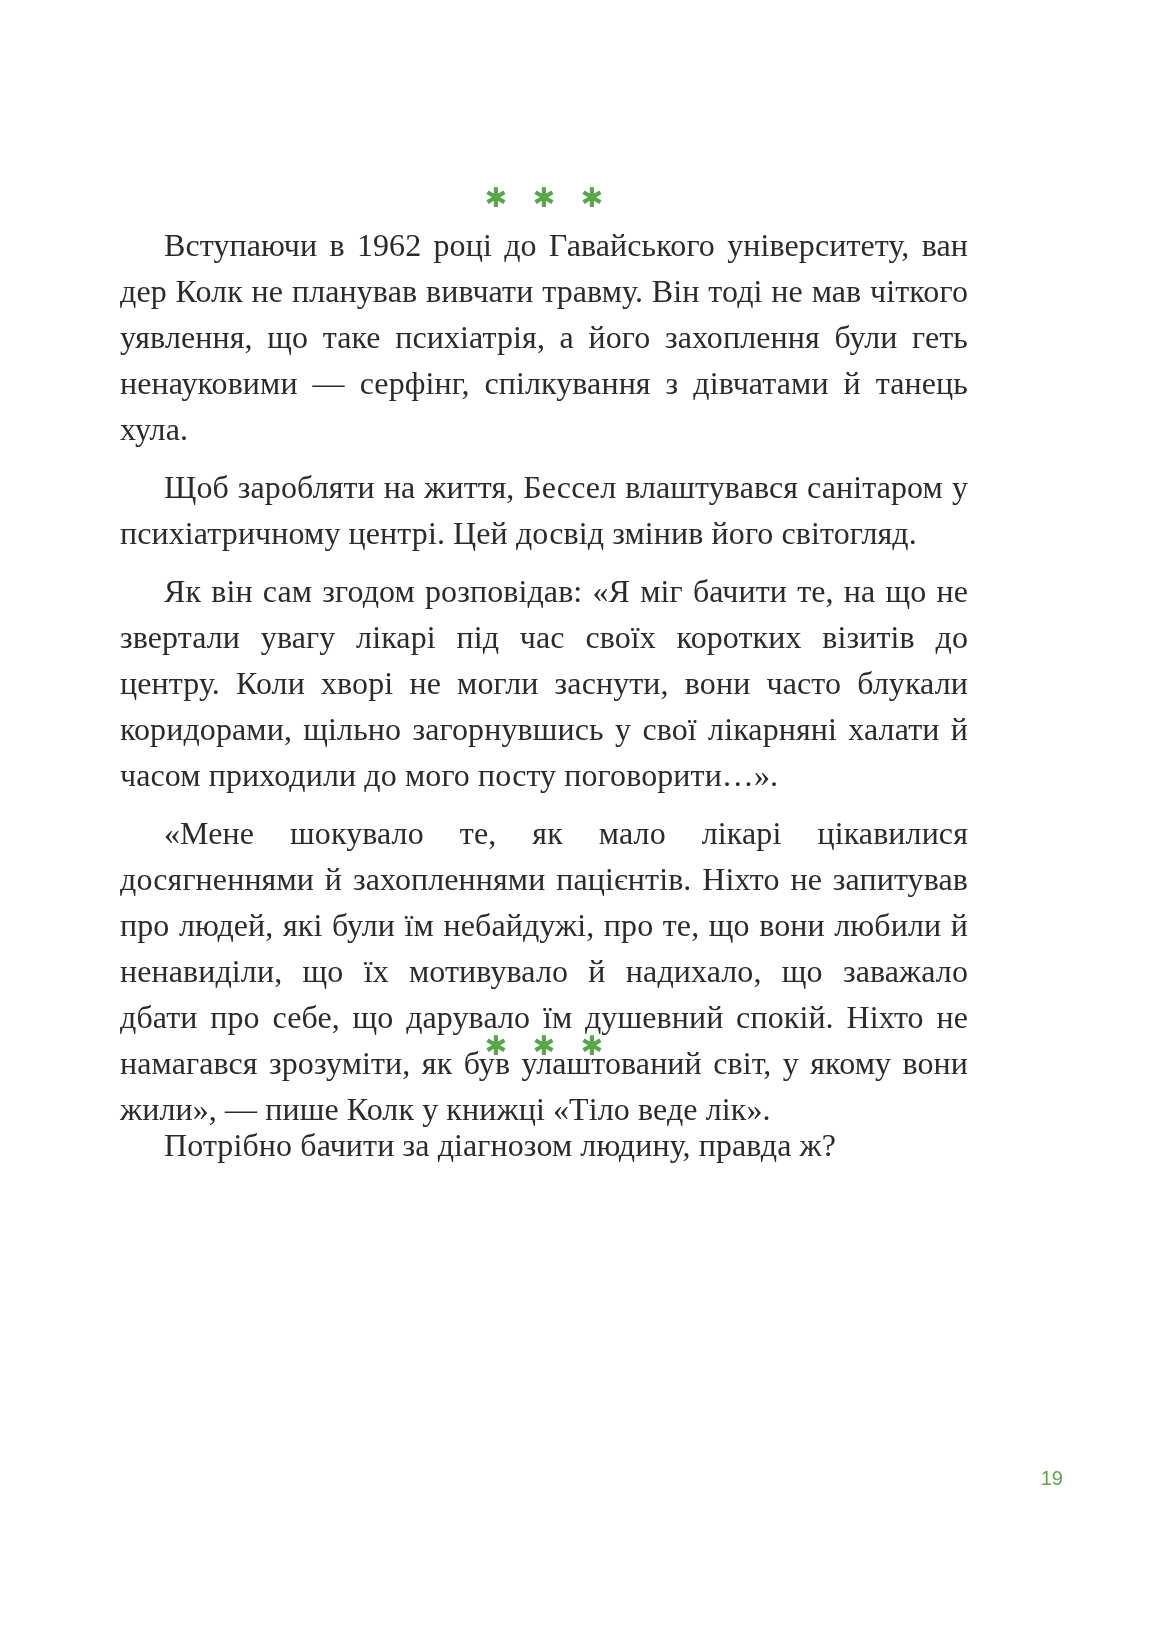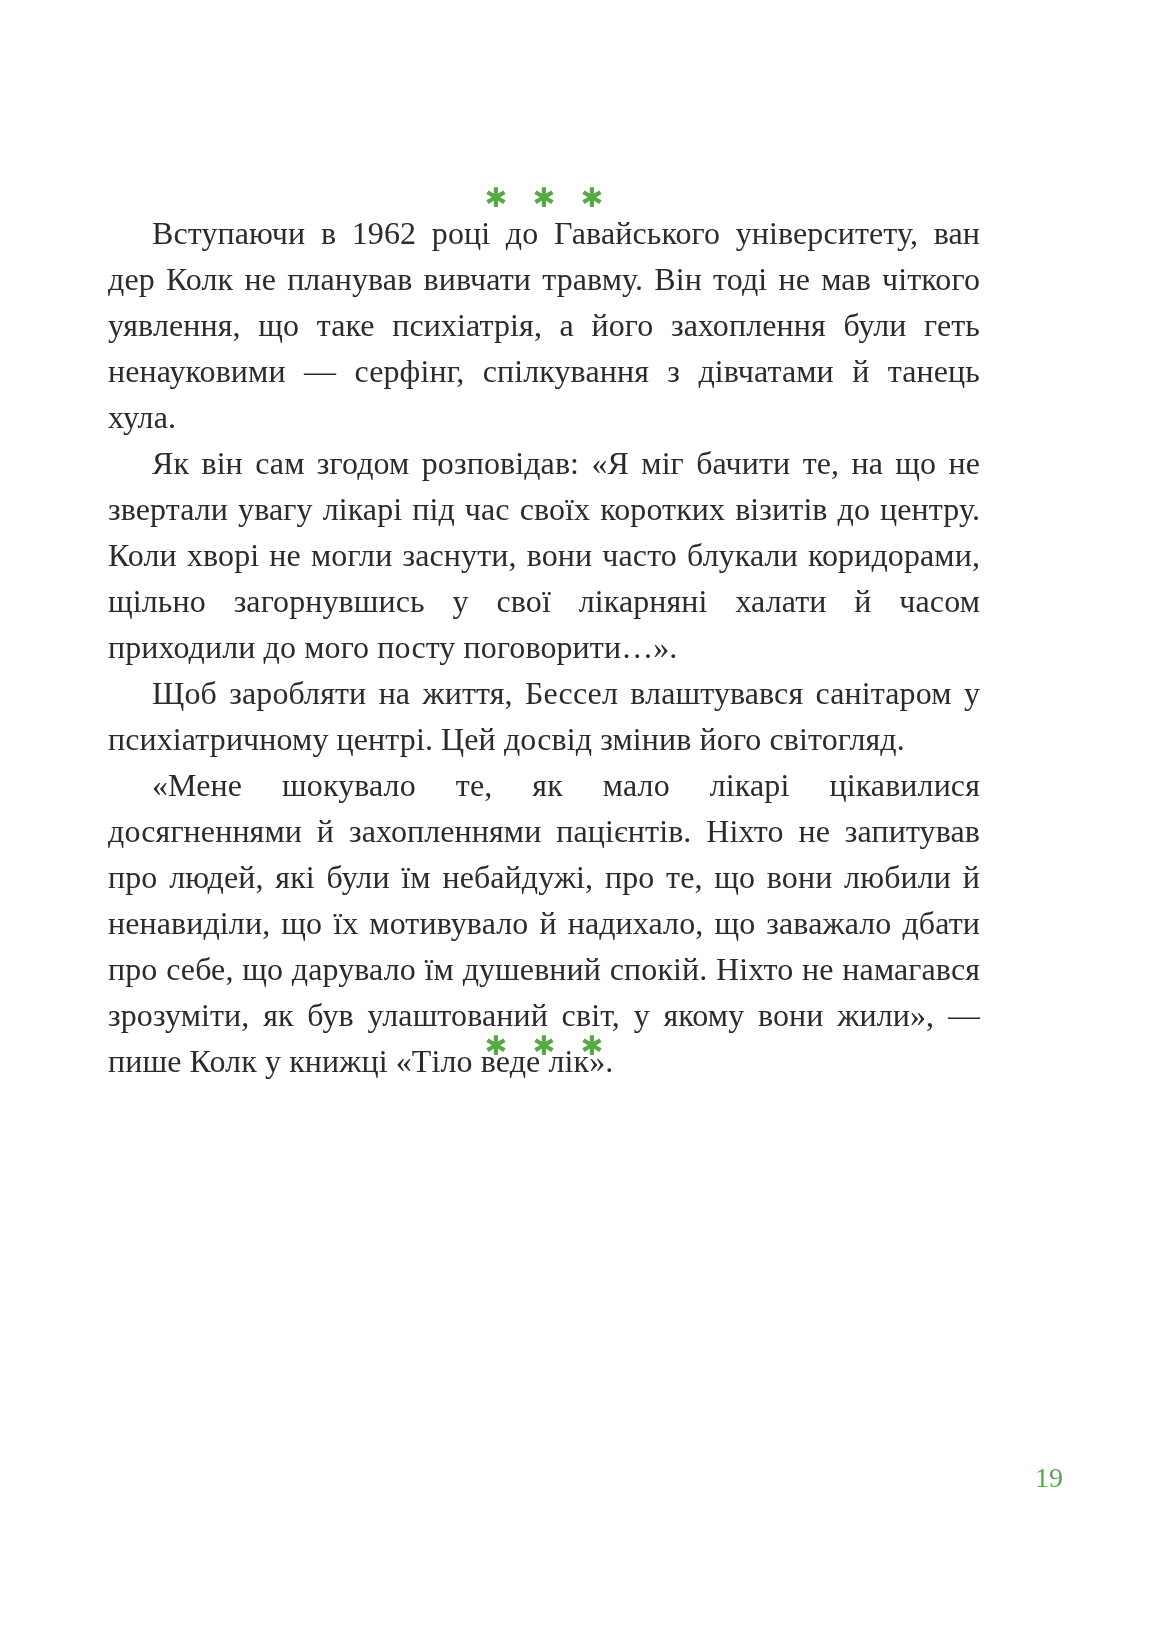--- a/index.html
+++ b/index.html
@@ -23,21 +23,21 @@
     position: absolute;
     left: 108px;
     width: 872px;
     color: #2b2b2b;
     font-size: 32px;
     line-height: 46px;
     text-align: justify;
     letter-spacing: 0.1px;
   }
   .text-block p {
-    margin: 0;
+    margin: 12px;
     padding: 0;
     text-indent: 44px;
     hyphens: auto;
     -webkit-hyphens: auto;
   }
   .text-block-top { top: 210px; }
   .text-block-bottom { top: 1110px; }
   .ornament {
     position: absolute;
     left: 108px;
@@ -50,39 +50,40 @@
     word-spacing: 16px;
     font-weight: bold;
   }
   .ornament-top { top: 178px; }
   .ornament-middle { top: 1026px; }
   .page-number {
     position: absolute;
     right: 103px;
     top: 1462px;
     color: #58a84b;
-    font-size: 28px;
+    font-size: 20px;
     line-height: 32px;
-    font-family: Liberation Serif, serif;
+    font-family: Liberation Sans, sans-serif;
   }
 </style>
 </head>
 <body>
 
 <div class="page">
 
   <div class="ornament ornament-top">✱ ✱ ✱</div>
 
   <div class="text-block text-block-top">
     <p lang="uk">Вступаючи в 1962 році до Гавайського університету, ван дер Колк не планував вивчати травму. Він тоді не мав чіткого уявлення, що таке психіатрія, а його захоплення були геть ненауковими — серфінг, спілкування з дівчатами й танець хула.</p>
+    <p lang="uk">Щоб заробляти на життя, Бессел влаштувався санітаром у психіатричному центрі. Цей досвід змінив його світогляд.</p>
     <p lang="uk">Як він сам згодом розповідав: «Я міг бачити те, на що не звертали увагу лікарі під час своїх коротких візитів до центру. Коли хворі не могли заснути, вони часто блукали коридорами, щільно загорнувшись у свої лікарняні халати й часом приходили до мого посту поговорити…».</p>
-    <p lang="uk">Щоб заробляти на життя, Бессел влаштувався санітаром у психіатричному центрі. Цей досвід змінив його світогляд.</p>
     <p lang="uk">«Мене шокувало те, як мало лікарі цікавилися досягненнями й захопленнями пацієнтів. Ніхто не запитував про людей, які були їм небайдужі, про те, що вони любили й ненавиділи, що їх мотивувало й надихало, що заважало дбати про себе, що дарувало їм душевний спокій. Ніхто не намагався зрозуміти, як був улаштований світ, у якому вони жили», — пише Колк у книжці «Тіло веде лік».</p>
   </div>
 
   <div class="ornament ornament-middle">✱ ✱ ✱</div>
 
   <div class="text-block text-block-bottom">
+    <p lang="uk">Потрібно бачити за діагнозом людину, правда ж?</p>
   </div>
 
   <div class="page-number">19</div>
 
 </div>
 
 </body></html>

